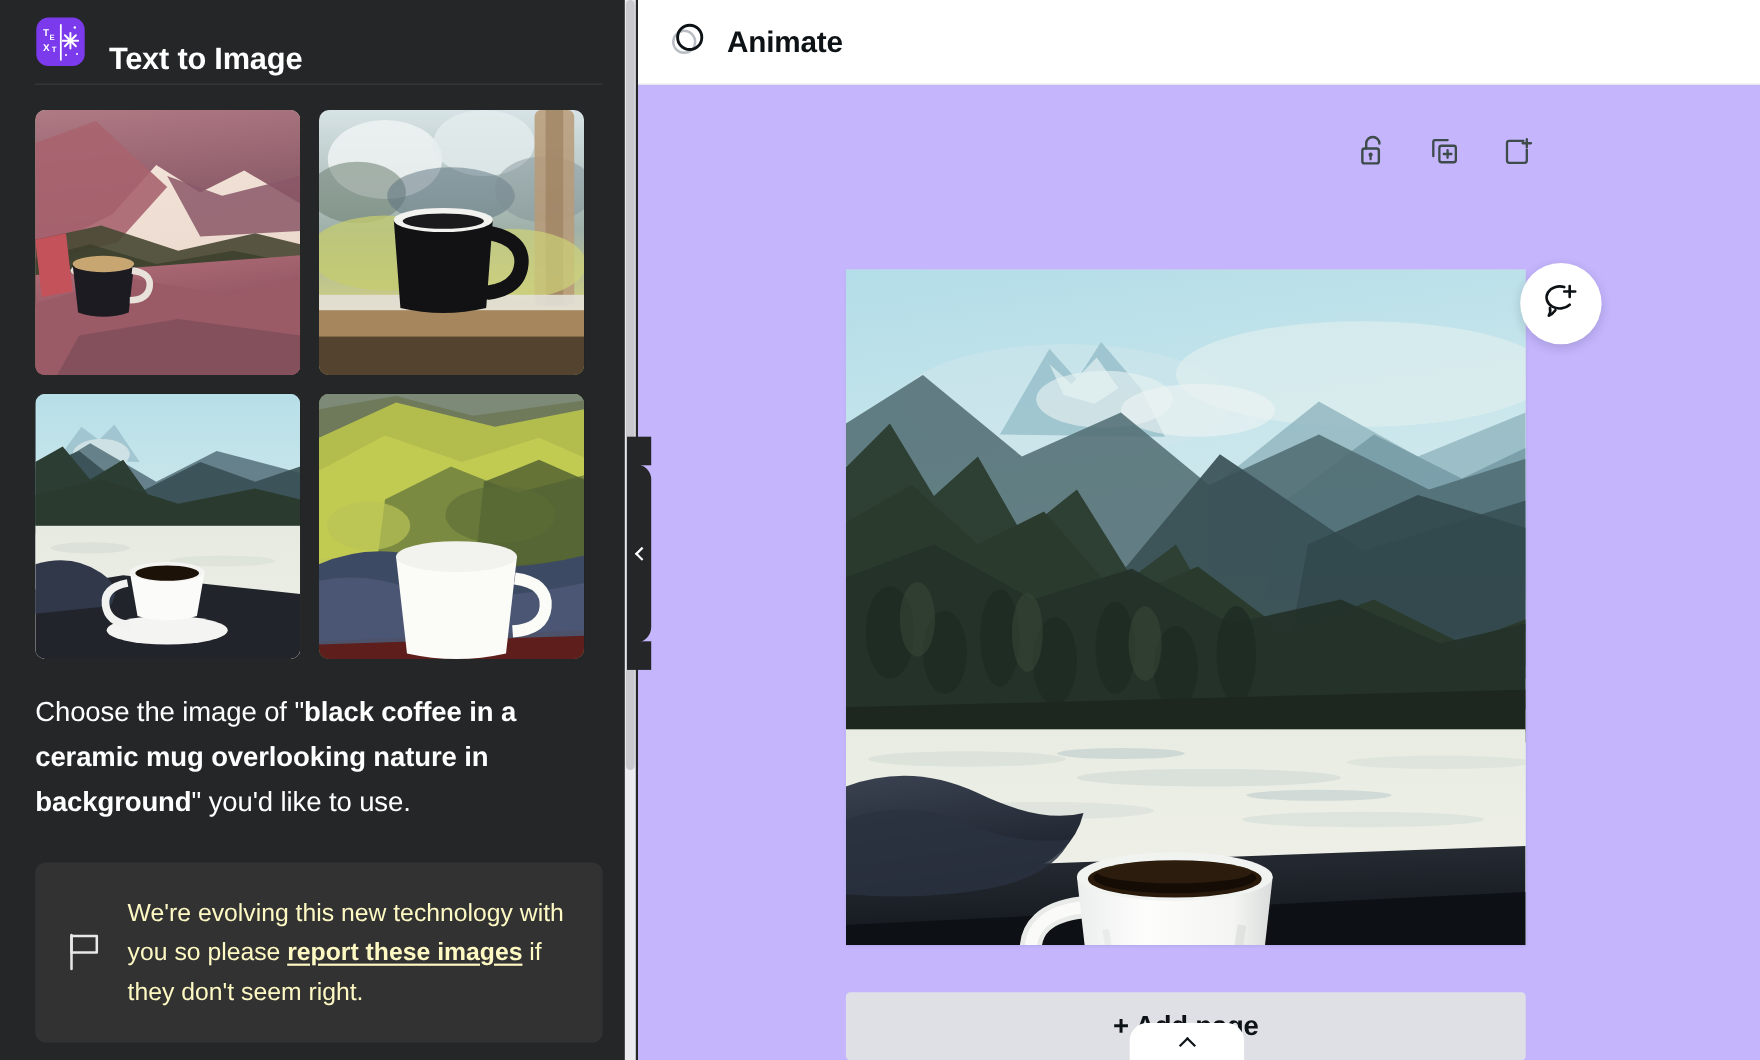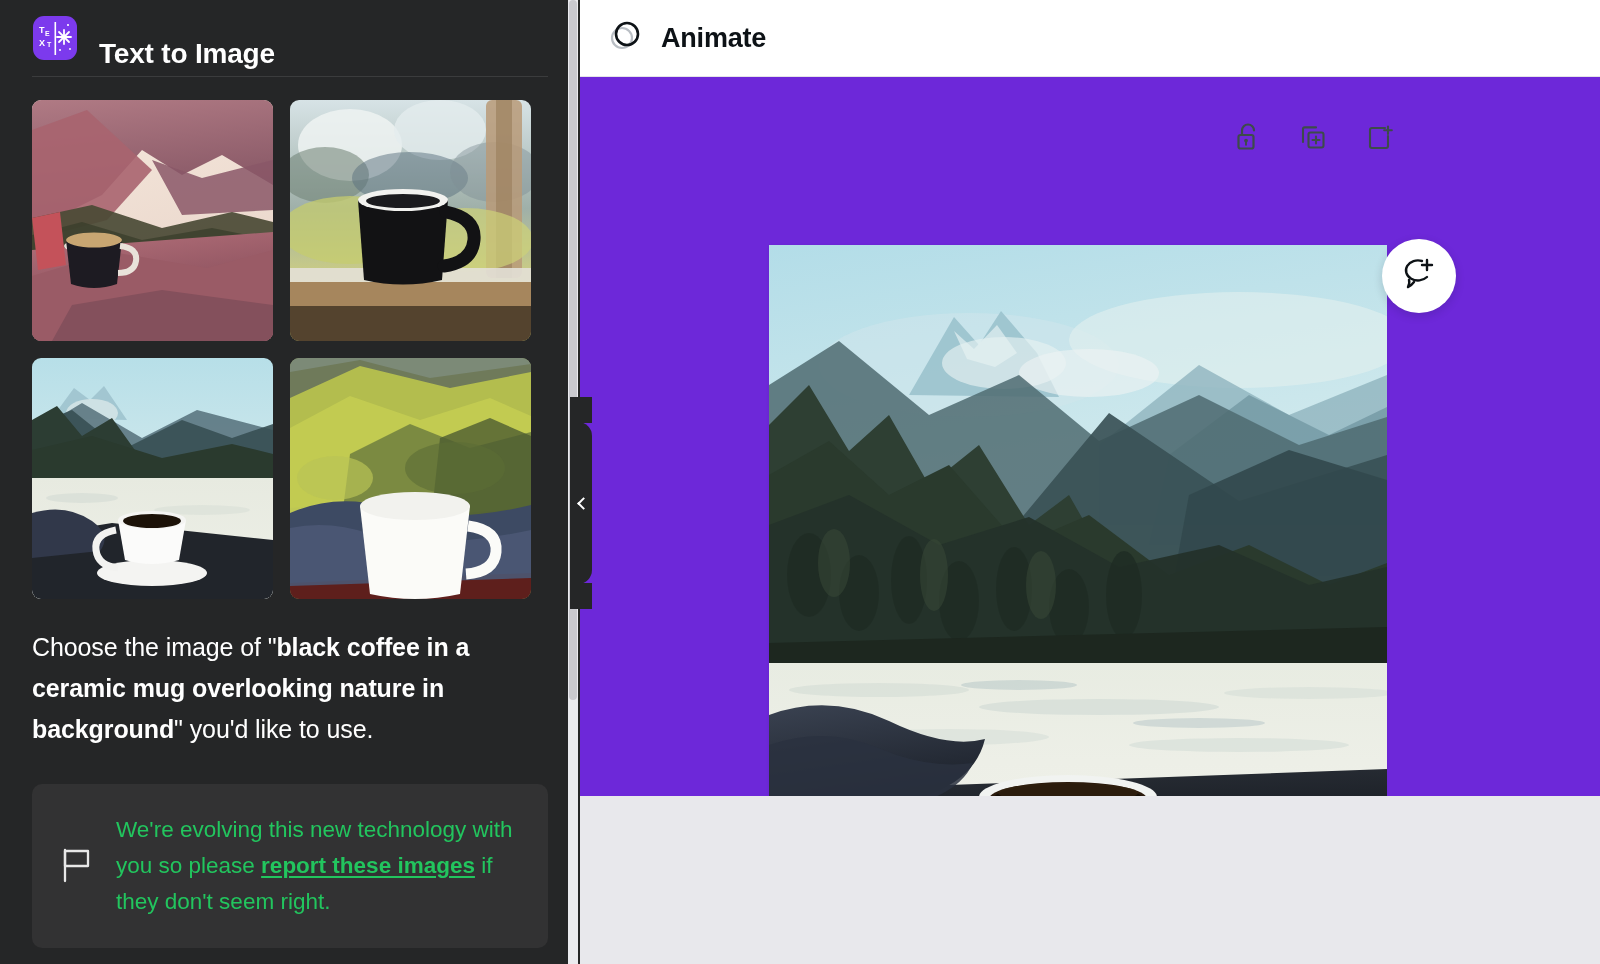--- a/index.html
+++ b/index.html
@@ -75,21 +75,21 @@
     width: 516px;
     background: #323233;
     border-radius: 10px;
     display: flex;
     gap: 22px;
     padding: 28px 26px 28px 28px;
     align-items: center;
   }
   .notice-icon { flex: 0 0 34px; padding-top: 2px; }
   .notice-text {
-    color: #22c55e; font-size: 22.5px; line-height: 36px; font-weight: 400;
+    color: #fef9c3; font-size: 22.5px; line-height: 36px; font-weight: 400;
   }
   .notice-text u { text-decoration: underline; font-weight: 700; cursor: pointer; text-underline-offset: 3px; }
 
   
   #sidebar-scrollbar {
     position: absolute; top: 0; right: 2px;
     width: 10px; height: 964px;
     background: #ebebef;
   }
   #sidebar-scroll-thumb {
@@ -124,22 +124,22 @@
     border-left: 2px solid #ffffff;
     border-bottom: 2px solid #ffffff;
     transform: rotate(45deg);
     margin-left: 4px;
   }
 
   
   #main {
     position: relative;
     flex: 1 1 auto;
-    height: 796px;
-    background: #6d28d9;
+    height: 964px;
+    background: #c4b5fd;
     overflow: hidden;
   }
   #topbar {
     height: 77px; width: 100%;
     background: #ffffff;
     display: flex; align-items: center;
     padding-left: 27px;
     gap: 18px;
     border-bottom: 1px solid #e4e4e7;
   }

